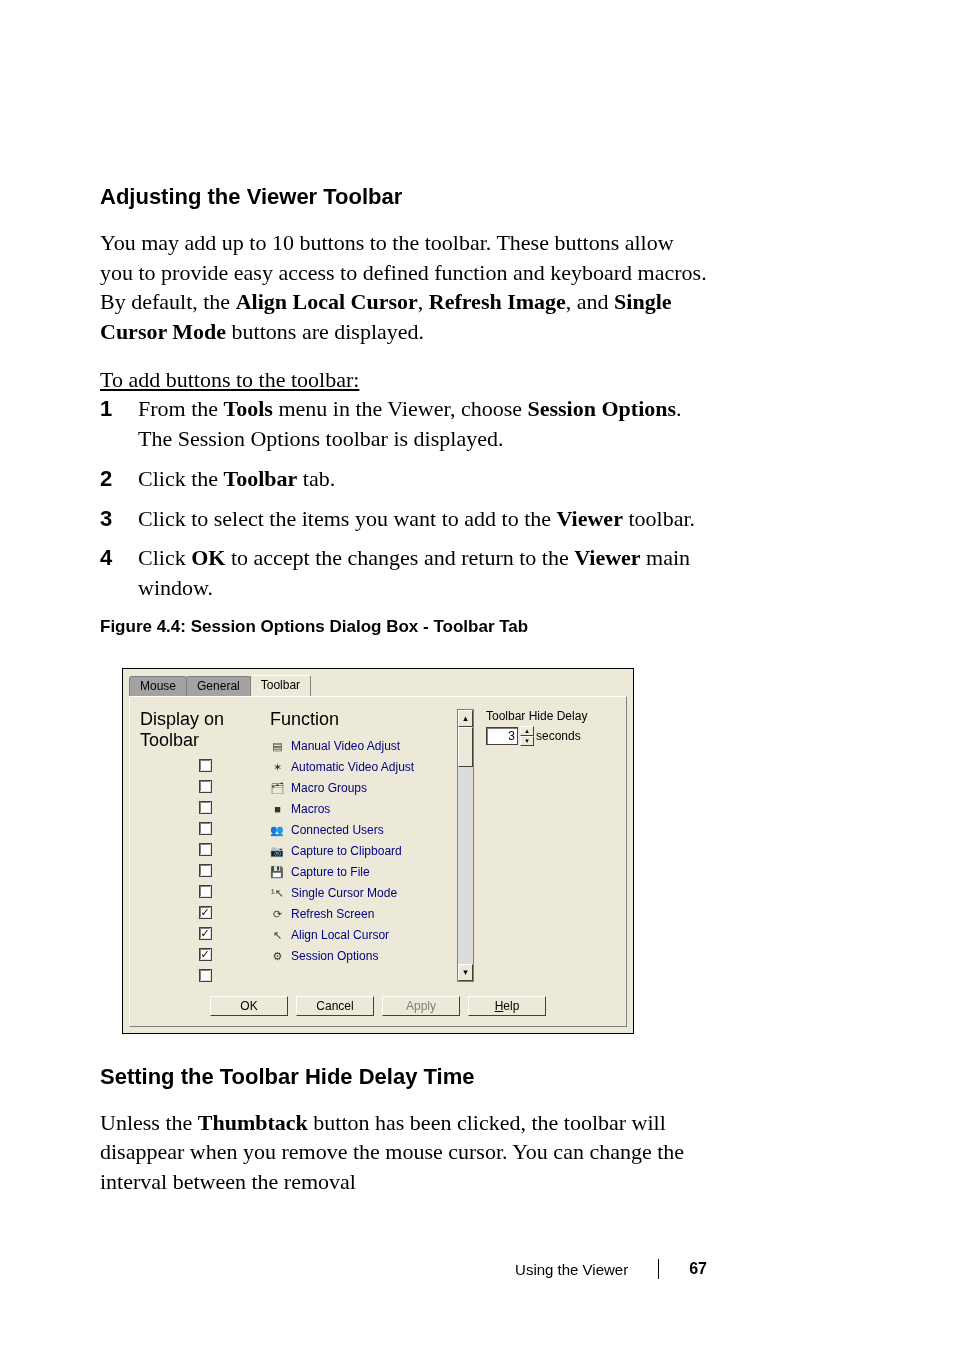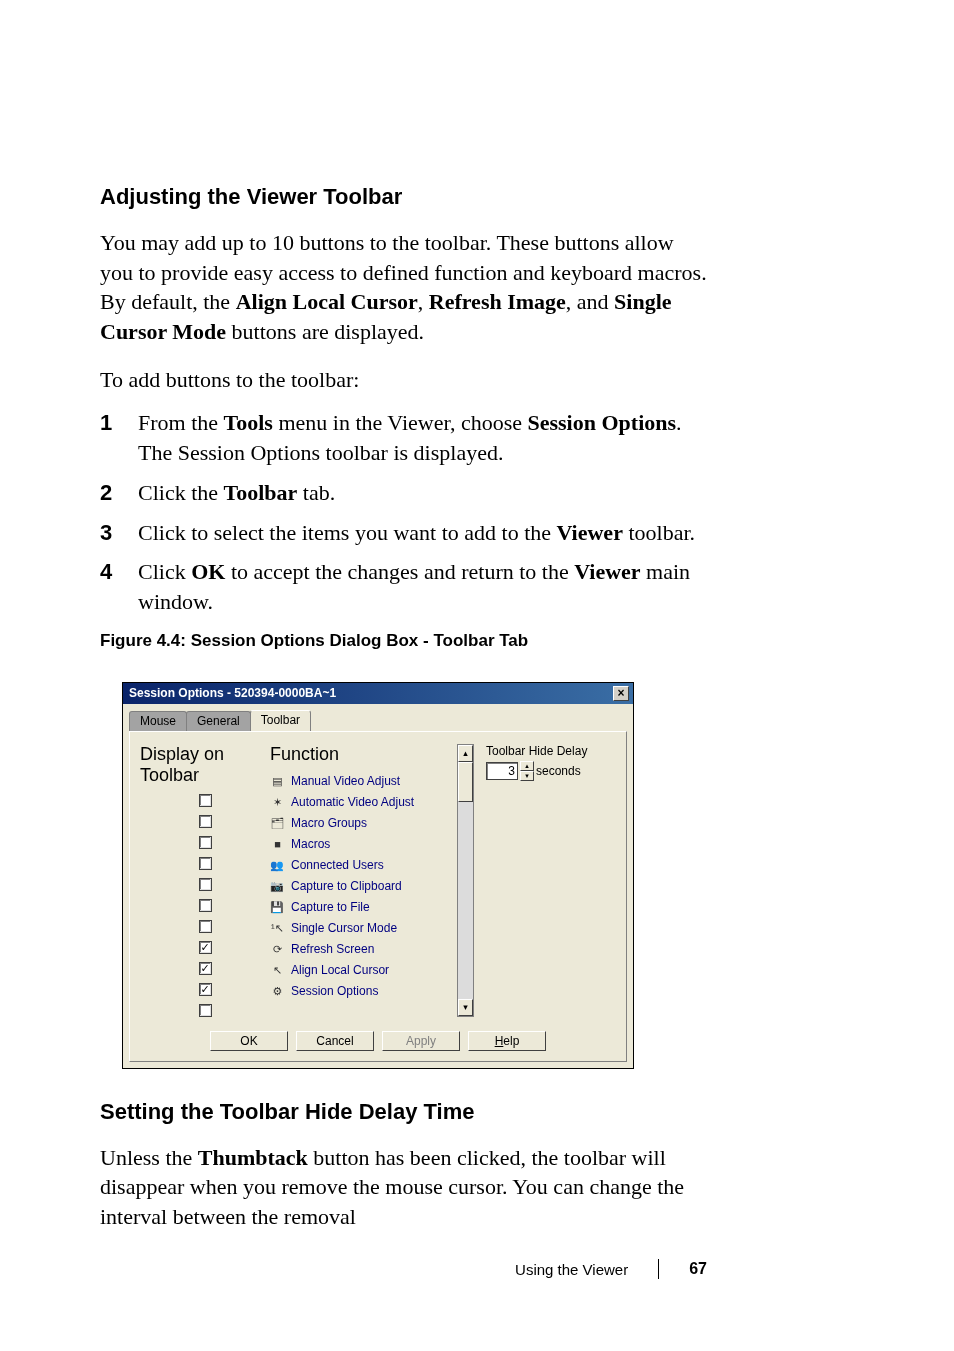--- a/index.html
+++ b/index.html
@@ -22,21 +22,22 @@
     font-weight: bold;
     font-size: 22px;
     margin: 0 0 18px 0;
   }
   .body-para {
     font-size: 22px;
     line-height: 1.35;
     margin: 0 0 18px 0;
   }
   .lead-para {
-    margin-bottom: 14px;
+    margin-bottom: 0;
+    text-decoration: underline;
   }
   .step-list {
     list-style: none;
     padding: 0;
     margin: 0 0 14px 0;
   }
   .step-list li {
     display: flex;
     font-size: 22px;
     line-height: 1.35;
@@ -299,24 +300,20 @@
       <span class="step-num">4</span>
       <span class="step-text">
         <span>Click </span><span class="bold">OK</span><span> to accept the changes and return to the </span><span class="bold">Viewer</span><span> main window.</span>
       </span>
     </li>
   </ol>
 
   <p class="figure-caption">Figure 4.4: Session Options Dialog Box - Toolbar Tab</p>
 
   <div class="dialog">
-    <div class="titlebar">
-      <span>Session Options - 520394-0000BA~1</span>
-      <span class="closebox">×</span>
-    </div>
 
     <div class="tabs-row">
       <div class="tabs">
         <div class="tab">Mouse</div>
         <div class="tab">General</div>
         <div class="tab active">Toolbar</div>
       </div>
     </div>
 
     <div class="tab-content">

